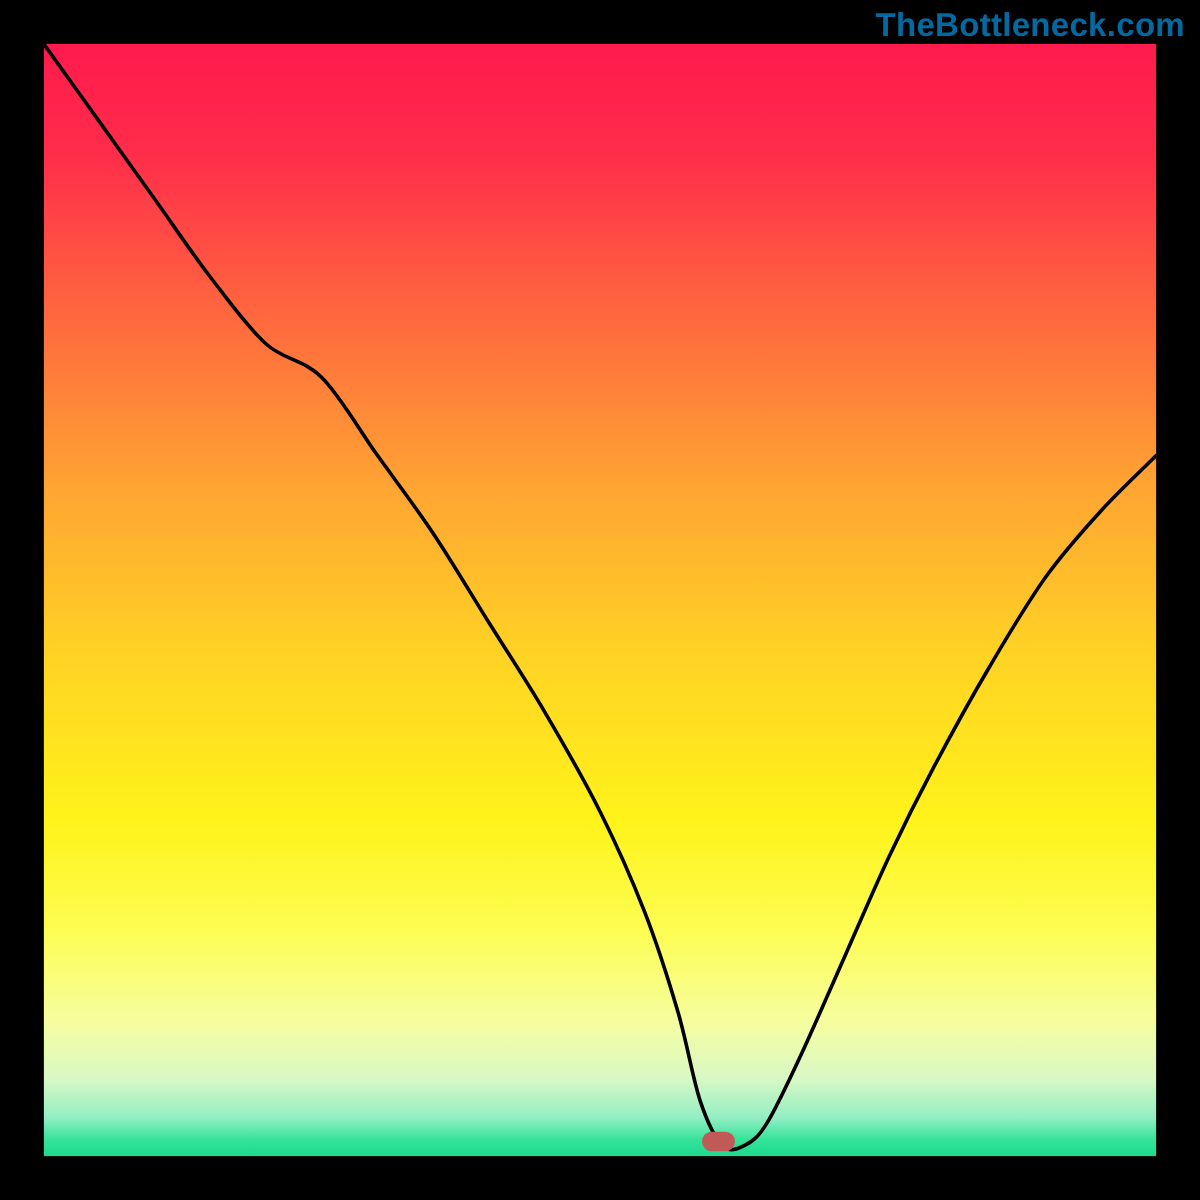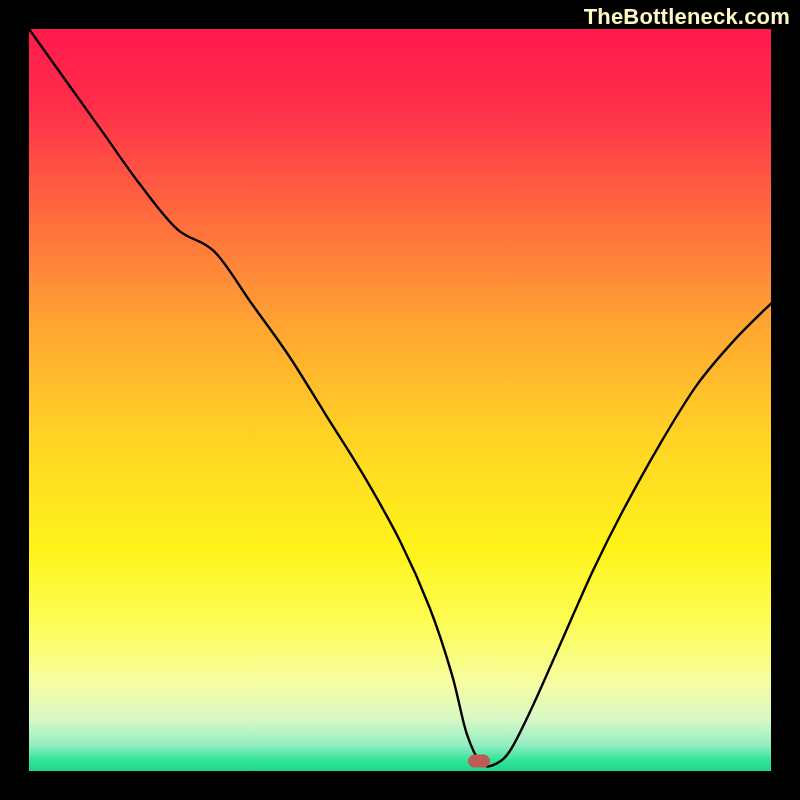--- a/index.html
+++ b/index.html
@@ -14,21 +14,21 @@
   .frame {
     position: relative;
     width: 800px;
     height: 800px;
     background: #000;
   }
   .watermark {
     position: absolute;
     top: 4px;
     right: 10px;
-    color: #fef9c3;
+    color: #0369a1;
     font-size: 22px;
     font-weight: 600;
     letter-spacing: 0.2px;
     z-index: 10;
     margin-left: 28px;
   }
   .plot-area {
     position: absolute;
     left: 29px;
     top: 29px;

